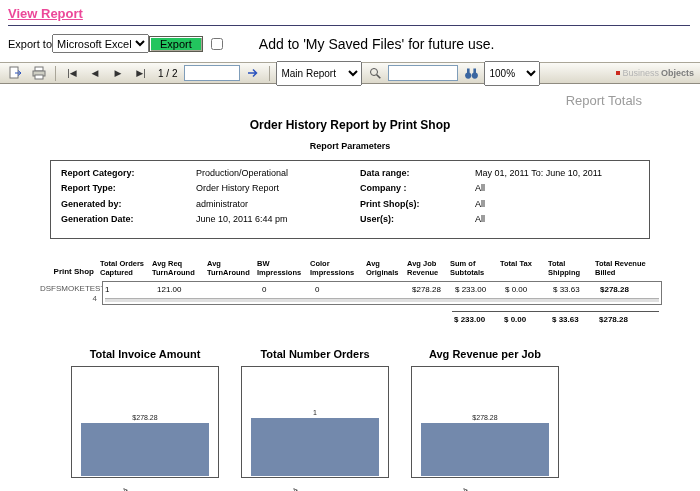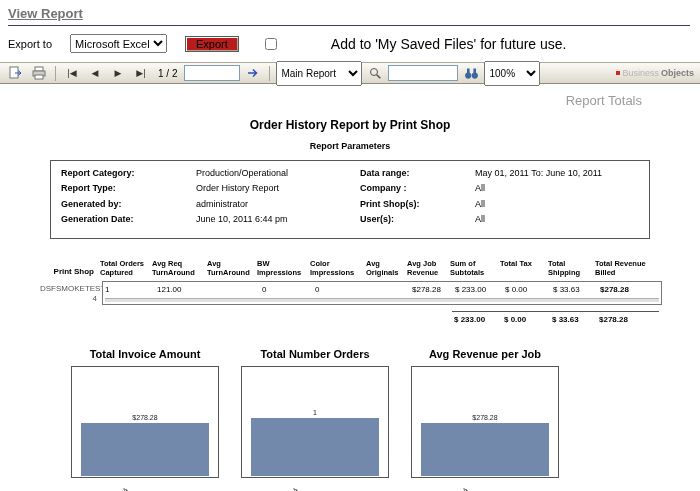--- a/index.html
+++ b/index.html
@@ -1,27 +1,27 @@
 <!DOCTYPE html>
 <html><head>
 <meta charset="utf-8">
 <style>
   * { box-sizing: border-box; margin: 0; padding: 0; }
   html,body { width:700px; height:491px; overflow:hidden; background:#fff;
     font-family:"Liberation Sans", sans-serif; color:#000; }
 
   
   .page-title { display:inline-block; margin:6px 0 0 8px; font-size:13px; font-weight:bold;
-    color:#737373; text-decoration:underline; }
+    color:#ec4899; text-decoration:underline; }
   .title-rule { margin:3px 10px 0 8px; border-top:1px solid #3d3d6b; }
 
   
-  .export-bar { display:flex; align-items:center; gap:18px; margin:8px 0 0 8px; font-size:11px; }
+  .export-bar { display:flex; align-items:center; gap:0; margin:8px 0 0 8px; font-size:11px; }
   .export-bar select { font-size:11px; height:19px; }
-  .btn3d { font-family:"Liberation Sans",sans-serif; font-size:11px; padding:1px 10px; background:#b91c1c;
+  .btn3d { font-family:"Liberation Sans",sans-serif; font-size:11px; padding:1px 10px; background:#22c55e;
     border:1px solid #5a5a50; box-shadow: inset 1px 1px 0 #fff, inset -1px -1px 0 #aca899; cursor:pointer; }
   .chk-label { font-size:14px;margin-left:36px; }
   .export-bar input[type=checkbox]{ width:12px; height:12px; margin-left:8px; }
 
   
   .toolbar { margin-top:9px; height:22px; display:flex; align-items:center; gap:3px; padding:0 6px;
     background:linear-gradient(#fbfaf6,#ddd9cb); border-top:1px solid #aaa698; border-bottom:1px solid #8f8b80; }
   .tb-btn { width:20px; height:18px; display:flex; align-items:center; justify-content:center;
     background:transparent; border:none; cursor:pointer; font-size:9px; color:#333; padding:0; }
   .tb-sep { width:1px; height:15px; background:#a9a598; margin:0 3px; }

